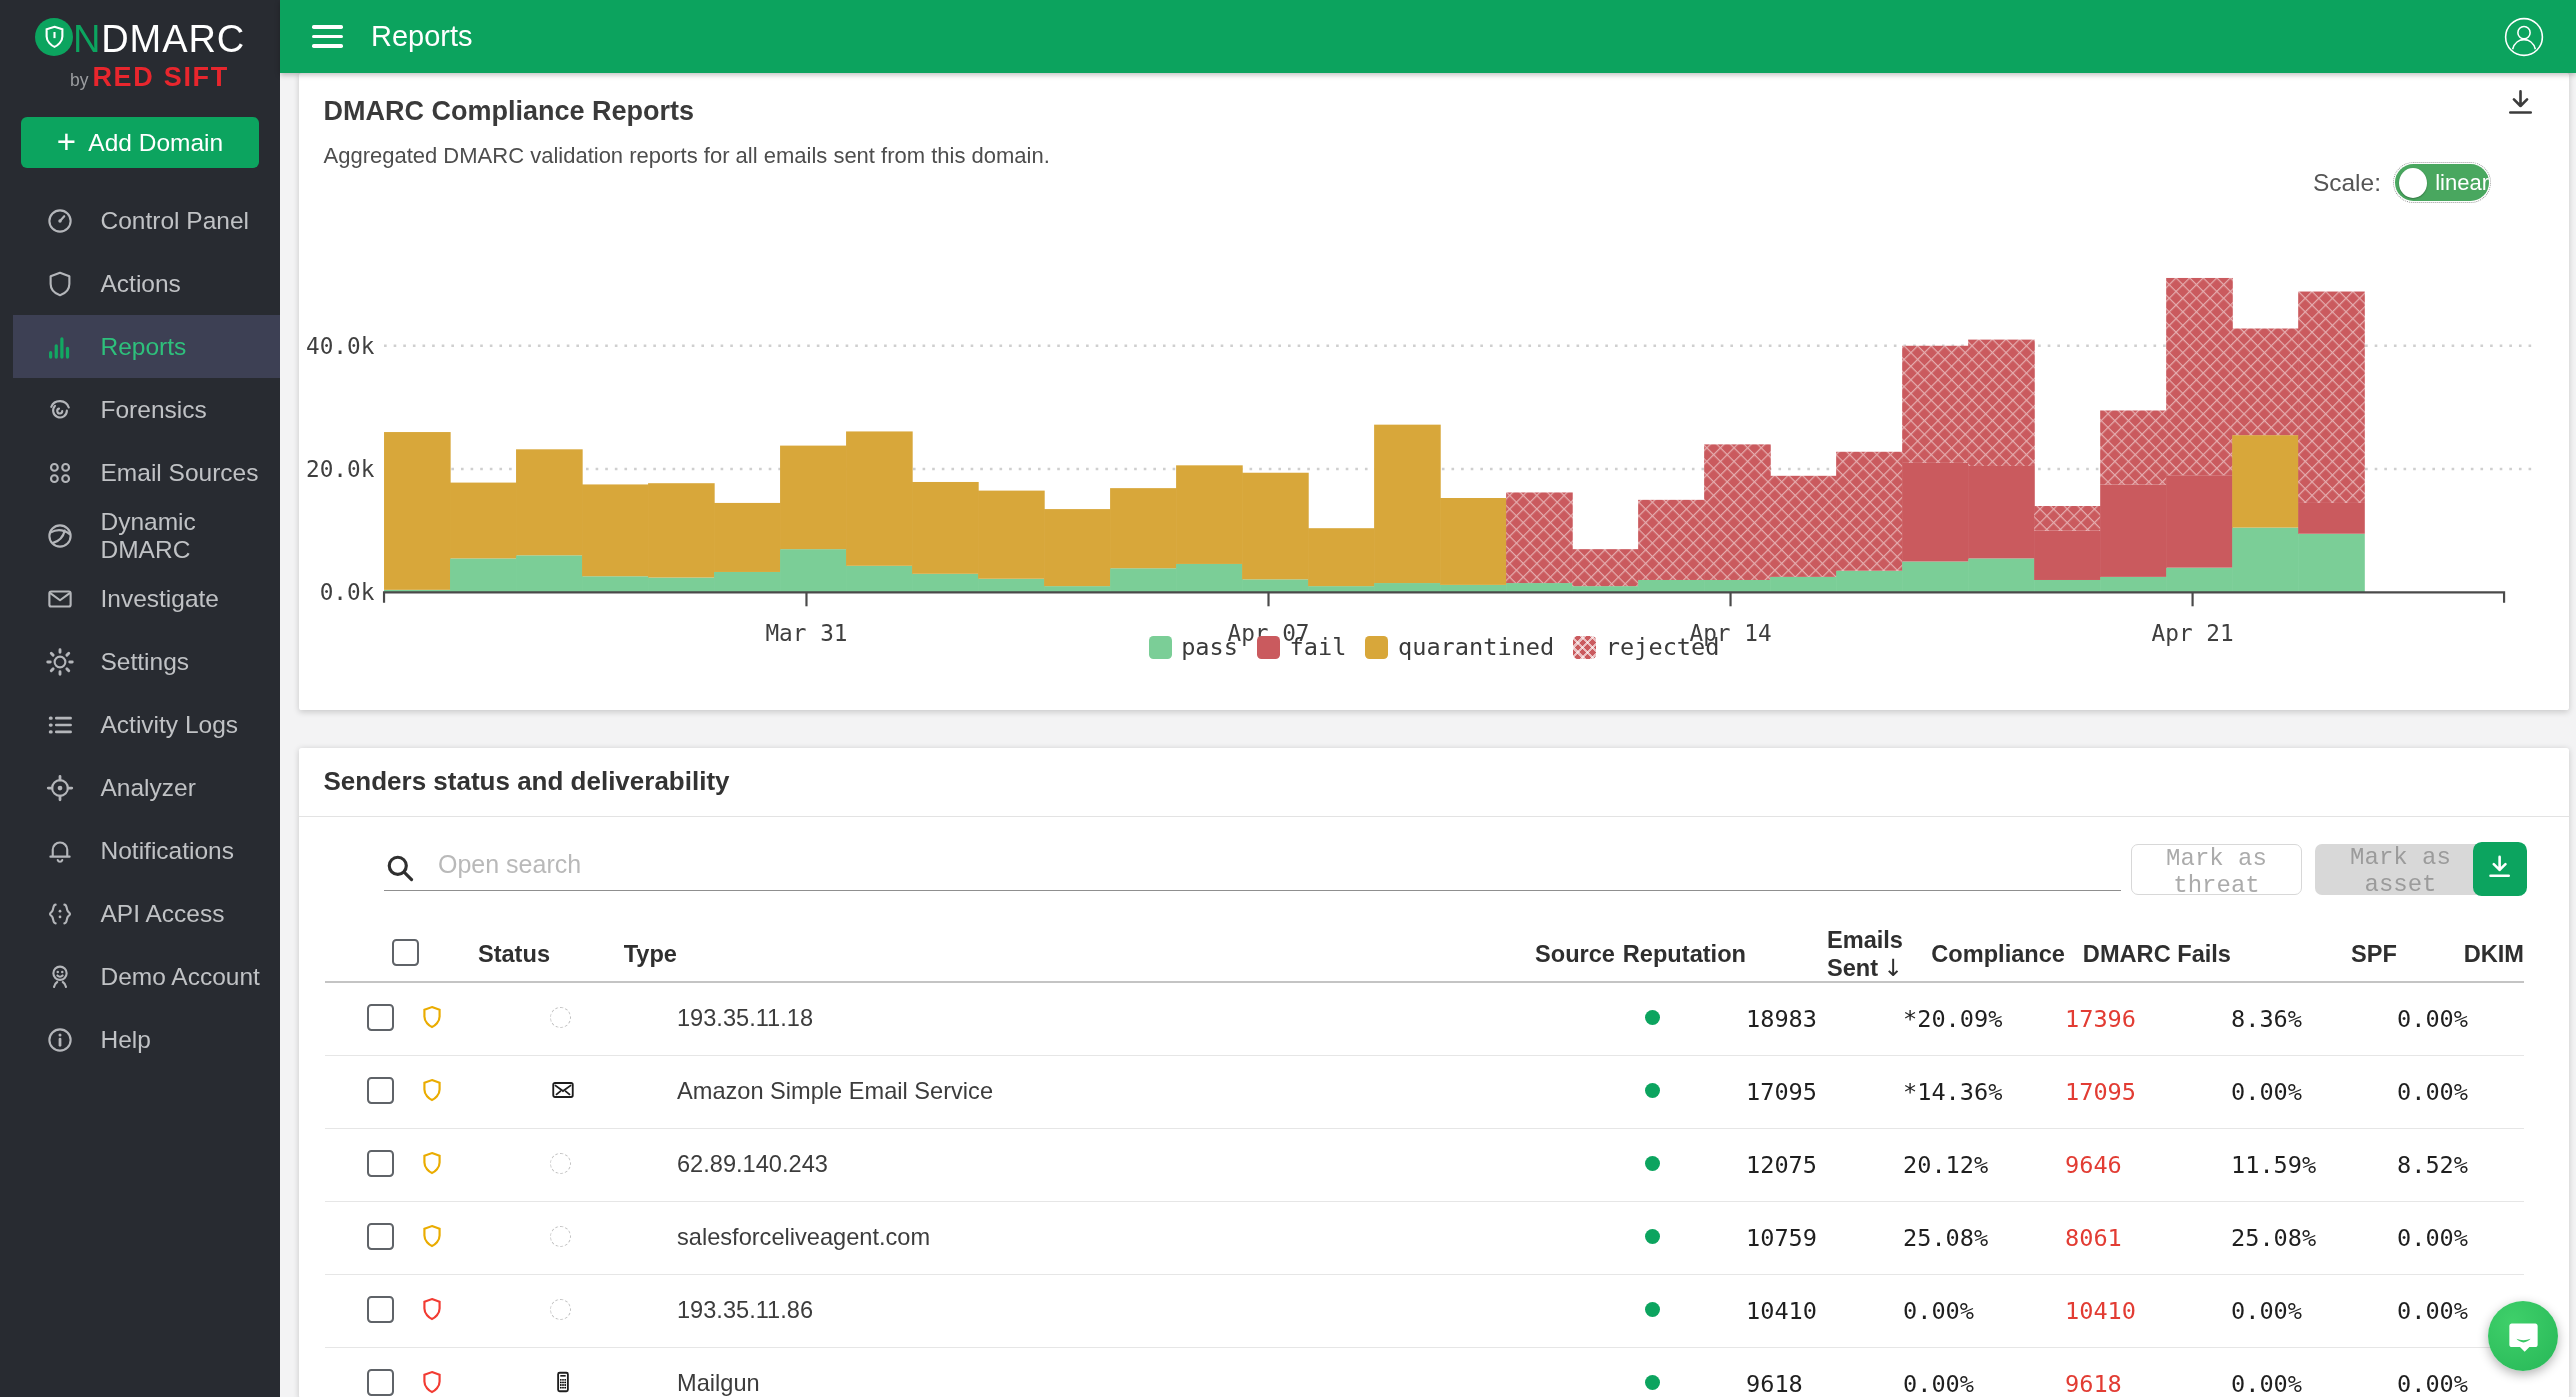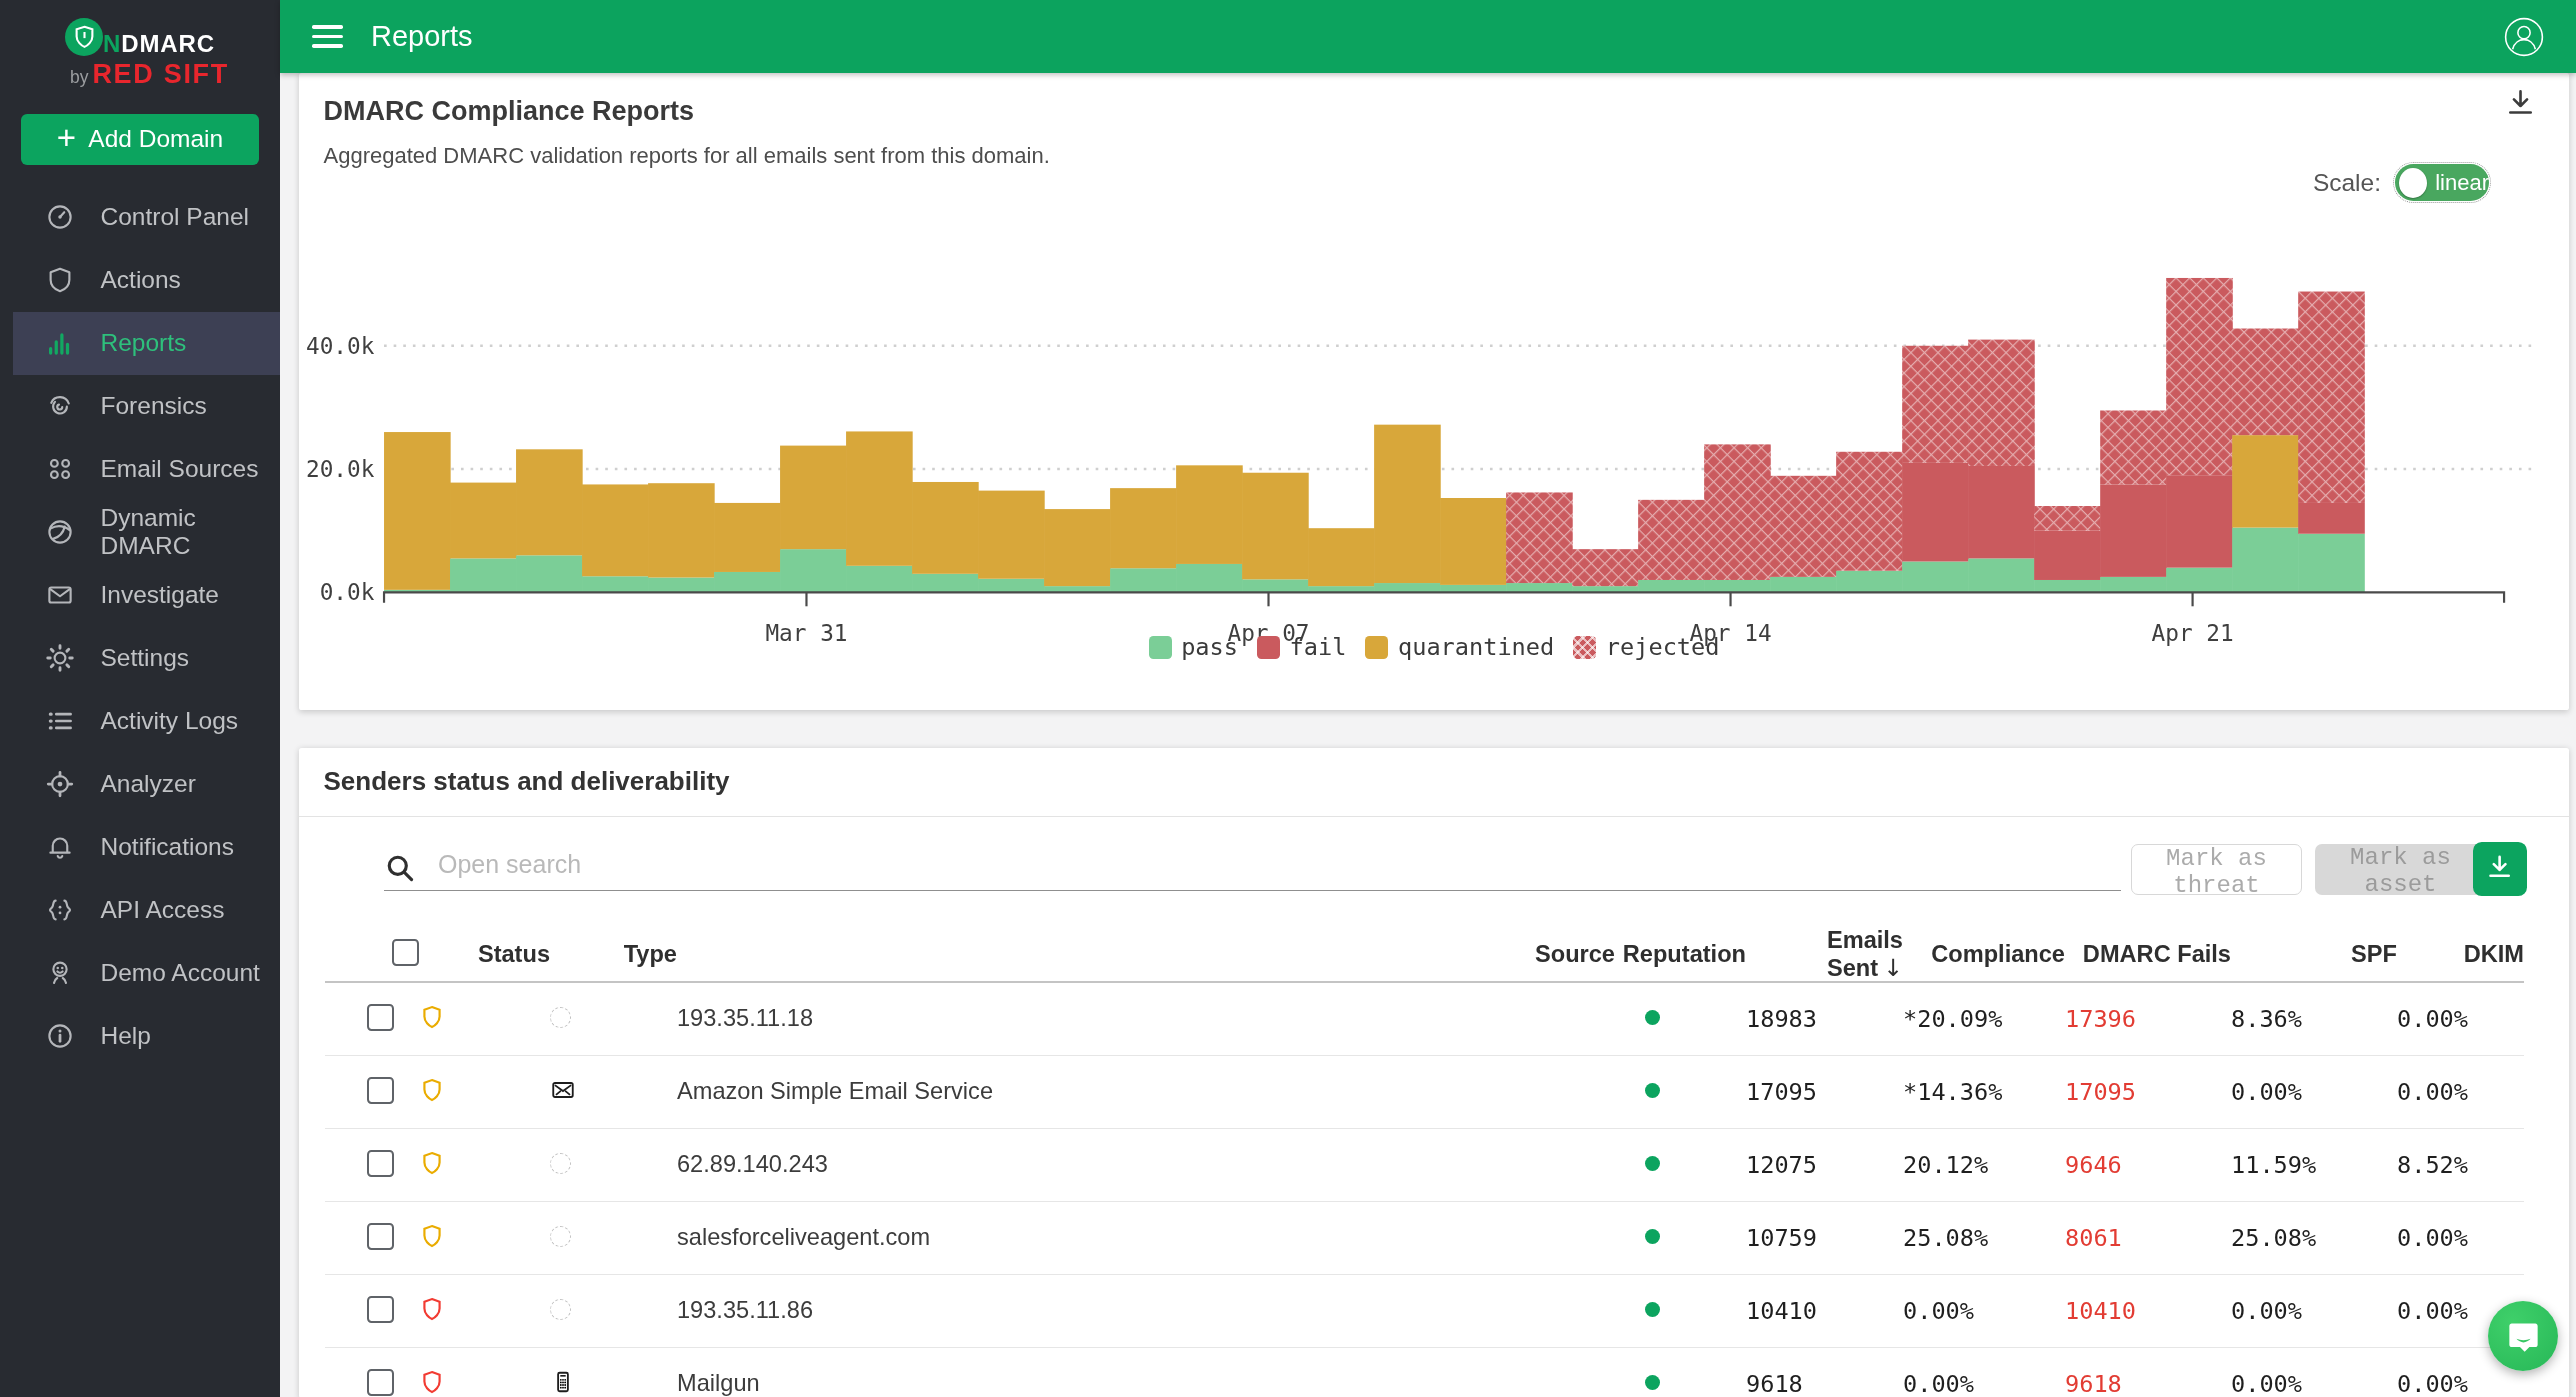--- a/index.html
+++ b/index.html
@@ -2,21 +2,21 @@
 <html style="font-size:14px"><head>
 <meta charset="utf-8">
 <style>
   * { margin:0; padding:0; box-sizing:border-box; }
   body { background:#e8e8e8; font-family:"Liberation Sans", sans-serif; }
   .app { position:relative; width:2576px; height:1397px; overflow:hidden; background:#f3f3f4; display:flex; }
 
   
   .sidebar { width:280px; height:100%; background:#282b31; flex:0 0 280px; color:#c7c9cb; }
   .logo { padding:17.5px 21px 5.2px 21px; text-align:center; }
-  .logo-line { font-size:24px; font-weight:bold; letter-spacing:0.9px; white-space:nowrap; }
+  .logo-line { font-size:38px; font-weight:normal; letter-spacing:0.9px; white-space:nowrap; }
   .logo-o { display:inline-block; width:38px; height:38px; background:#0ca45f; border-radius:50%; vertical-align:-4.4px; position:relative; }
   .logo-o svg { position:absolute; left:8.7px; top:7px; width:21px; height:24.5px; fill:none; stroke:#fff; stroke-width:2.4; }
   .logo-n { color:#0ca45f; }
   .logo-rest { color:#fff; }
   .logo-by-line { text-align:right; padding-right:30px; margin-top:1.7px; }
   .logo-by { color:#9b9da0; font-size:17.5px; }
   .logo-company { color:#e8262d; font-size:27px; font-weight:bold; letter-spacing:1.7px; }
   .add-domain { margin:19px 21px 8.7px 21px; width:238px; height:51px; background:#0ca45f; border:none; border-radius:6.1px; color:#fff; font-size:24.5px; font-family:inherit; display:flex; align-items:center; justify-content:center; gap:12.2px; cursor:pointer; }
   .add-domain .plus { font-size:33px; font-weight:300; line-height:1; margin-top:-3.5px; }
   .nav { margin-top:21px;margin-left:13px; }

